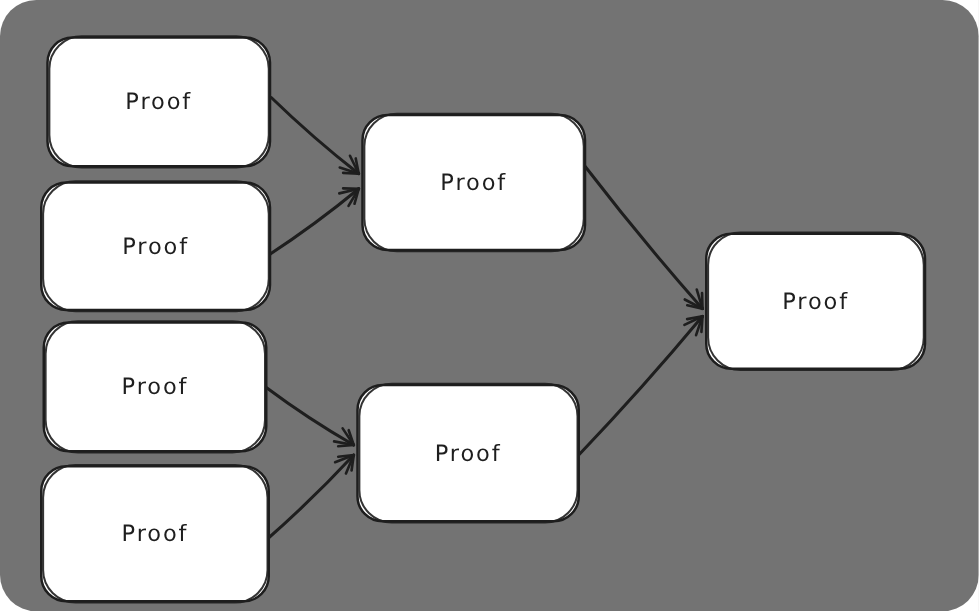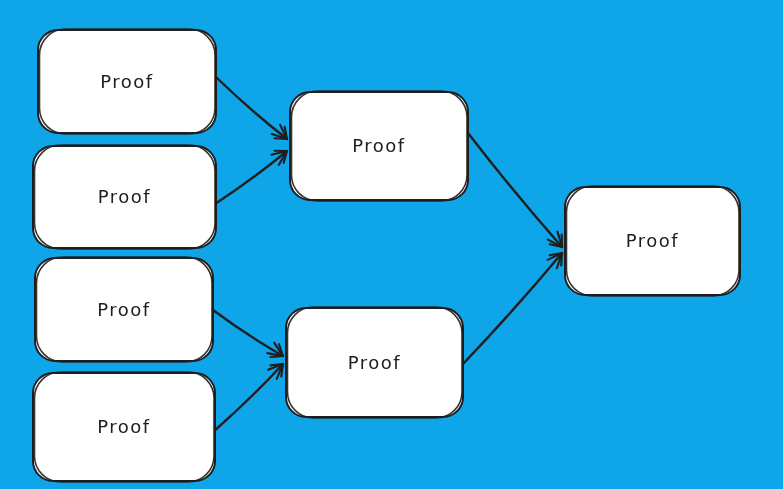--- a/index.html
+++ b/index.html
@@ -7,21 +7,22 @@
     padding: 0;
     background: #ffffff;
     width: 783px;
     height: 489px;
     overflow: hidden;
   }
   .canvas-wrap {
     position: relative;
     width: 783px;
     height: 489px;
-    background: #0ea5e9;
+    background: #737373;
+    border-radius: 29px;
   }
   svg { display: block; }
   .box {
     fill: #ffffff;
     stroke: #1e1e1e;
     stroke-width: 2;
     stroke-linejoin: round;
   }
   .box2 {
     fill: none;

